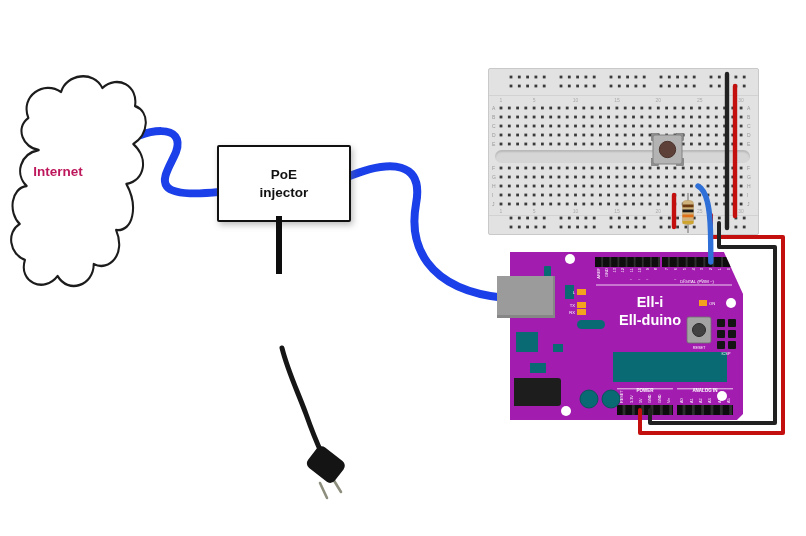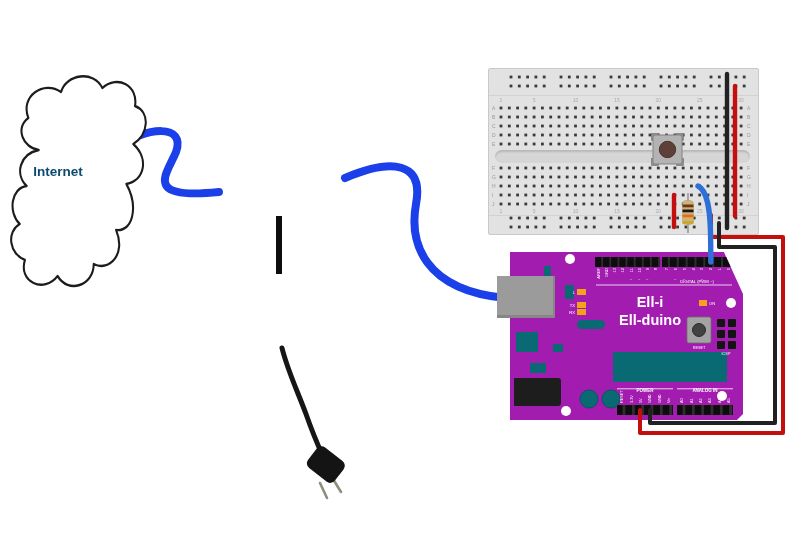--- a/index.html
+++ b/index.html
@@ -4,21 +4,21 @@
 <style>
   html,body{margin:0;padding:0;background:#fff;}
   #canvas{position:relative;width:806px;height:536px;background:#fff;overflow:hidden;
           font-family:"Liberation Sans",sans-serif;}
   #canvas svg{position:absolute;left:0;top:0;pointer-events:none;}
   .box{position:absolute;background:#fff;border:2.5px solid #111;border-radius:2px;
        box-shadow:2px 3px 6px rgba(110,110,110,.45);display:flex;align-items:center;
        justify-content:center;text-align:center;}
   .box-label{font-weight:bold;font-size:13.5px;line-height:1.3;color:#111;white-space:pre-line;}
   #cloud-label{position:absolute;left:14px;top:164px;width:88px;text-align:center;
-       font-weight:bold;font-size:13.5px;color:#0c4a6e;}
+       font-weight:bold;font-size:13.5px;color:#be185d;}
   #connector-line{position:absolute;left:276px;top:216px;width:6px;height:58px;background:#0d0d0d;}
   
   #breadboard{position:absolute;left:488px;top:68px;width:269px;height:165px;
        background:#e2e2e2;border:1px solid #c9c9c9;border-radius:2px;}
   #bb-channel{position:absolute;left:6px;top:81px;width:255px;height:13px;border-radius:7px;
        background:#d6d6d6;box-shadow:inset 0 2px 2px rgba(0,0,0,.14);}
   .bb-sep{position:absolute;left:0;width:269px;height:1px;background:#d2d2d2;}
   #breadboard svg{position:absolute;left:0;top:0;}
   
   #arduino{position:absolute;left:510px;top:252px;width:233px;height:168px;background:#a21caf;
@@ -49,20 +49,24 @@
       <path d="M 38,128 C 20,126 10,106 26,96 C 16,74 44,58 64,70 C 70,52 102,48 112,66
            C 130,52 154,64 150,84 C 168,90 166,112 148,122 C 166,136 162,158 140,162
            C 154,184 148,210 128,208 C 140,232 120,250 102,242 C 102,264 72,272 60,254
            C 44,272 14,260 22,238 C 4,232 0,210 16,202 C 2,190 6,166 24,164
            C 10,152 16,132 38,128 Z" fill="#ffffff" stroke="#1c1c1c" stroke-width="2.4" stroke-linejoin="round"></path>
     </g>
   </svg>
 
   <div id="cloud-label">Internet</div>
 
+  <div class="box" id="poe-box" style="left:217px;top:145px;width:130px;height:73px;">
+    <div class="box-label">PoE
+injector</div>
+  </div>
   <div id="connector-line"></div>
 
   <div id="breadboard">
     <div class="bb-sep" style="top:26px"></div>
     <div class="bb-sep" style="top:146px"></div>
     <div id="bb-channel"></div>
     <svg id="bb-svg" width="269" height="165">
         <g fill="#3a3a3a">
           <rect x="20.6" y="6.6" width="2.8" height="2.8"></rect>
           <rect x="28.9" y="6.6" width="2.8" height="2.8"></rect>

